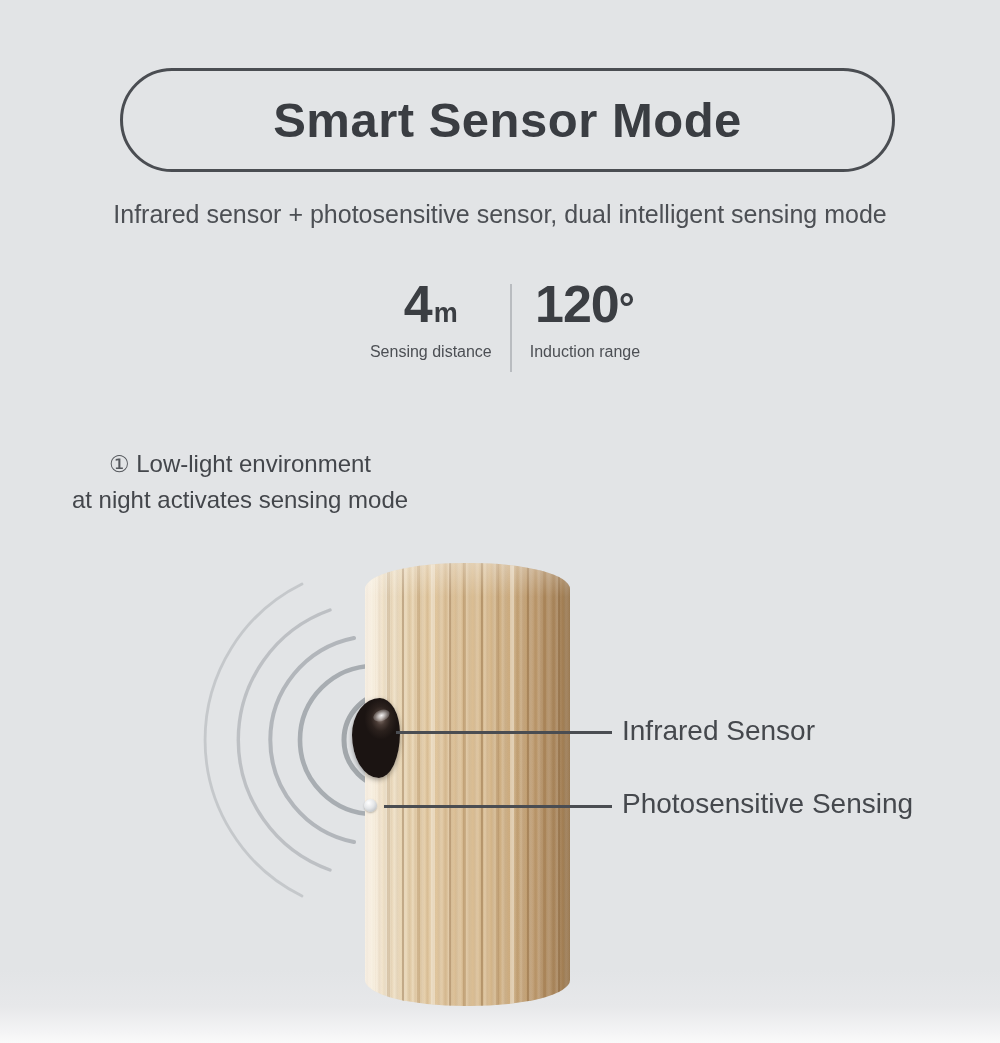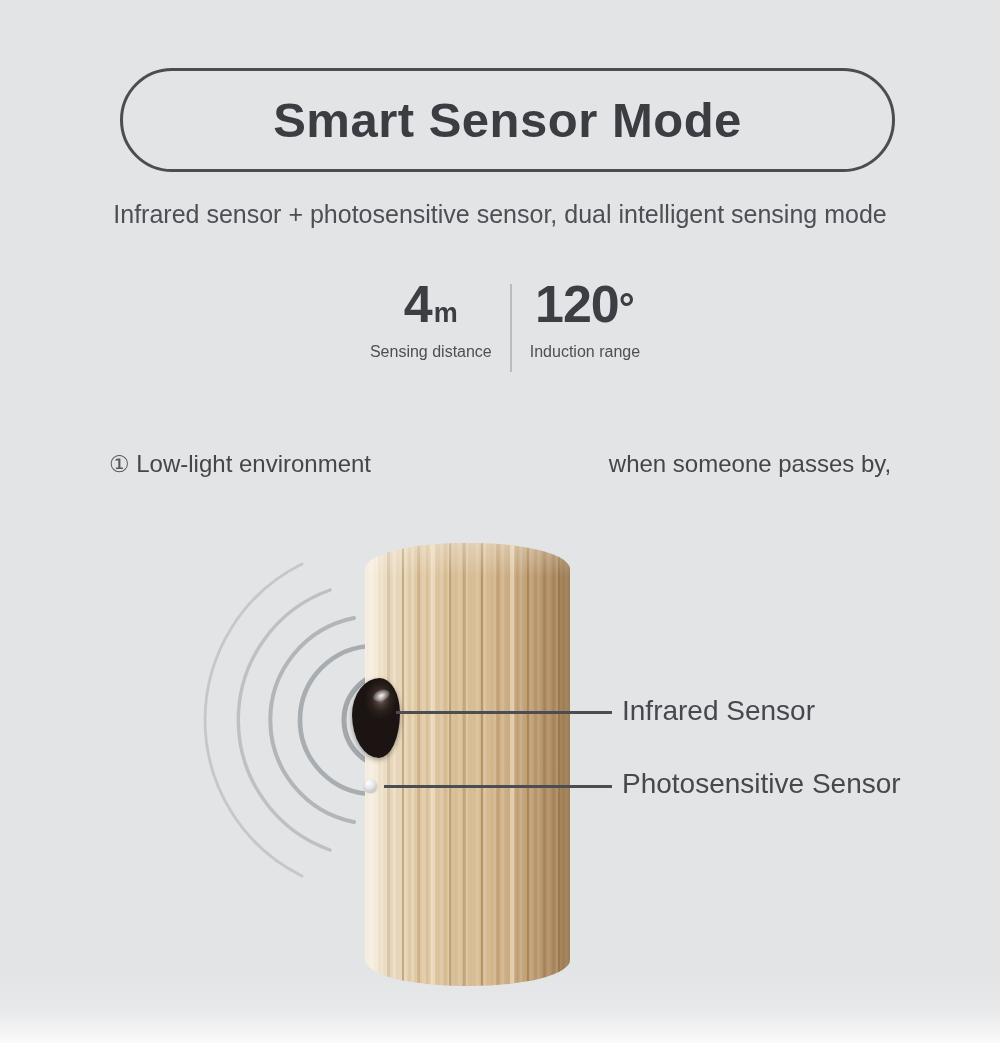--- a/index.html
+++ b/index.html
@@ -136,21 +136,21 @@
   }
   .bullet-marker {
     font-size: 23px;
     color: #55585d;
   }
 
   
   #product {
     position: absolute;
     left: 0;
-    top: 520px;
+    top: 540px;
     width: 1000px;
     height: 503px;
   }
 
   
   #waves {
     position: absolute;
     left: 178px;
     top: 30px;
   }
@@ -302,24 +302,24 @@
       <div class="spec-label">Induction range</div>
     </div>
 
   </div>
 
   <div class="bullet" id="bullet-1">
     <div>
       <span class="bullet-marker">①</span>
       <span>Low-light environment</span>
     </div>
+    <div>at night activates sensing mode</div>
   </div>
 
   <div class="bullet" id="bullet-2">
-    <div>when someone passes by,</div>
   </div>
 
   <div id="product">
 
     <svg id="waves" width="240" height="340" viewBox="0 0 240 340">
       <g fill="none" stroke="#9ea3a8" stroke-linecap="round">
         <path d="M214 122 A 42 42 0 0 0 214 218" stroke-width="5" opacity="0.95"></path>
         <path d="M196 96 A 72 72 0 0 0 196 244" stroke-width="4.6" opacity="0.85"></path>
         <path d="M176 68 A 104 104 0 0 0 176 272" stroke-width="4" opacity="0.70"></path>
         <path d="M152 40 A 138 138 0 0 0 152 300" stroke-width="3.4" opacity="0.55"></path>
@@ -347,17 +347,17 @@
     <div id="ir-sensor">
       <div id="ir-highlight"></div>
     </div>
 
     <div id="photo-sensor"></div>
 
     <div class="leader-line" id="leader-1"></div>
     <div class="leader-line" id="leader-2"></div>
 
     <div class="callout-label" id="callout-1">Infrared Sensor</div>
-    <div class="callout-label" id="callout-2">Photosensitive Sensor</div>
+    <div class="callout-label" id="callout-2">Photosensitive Sensing</div>
 
   </div>
 
 </div>
 
 </body></html>

